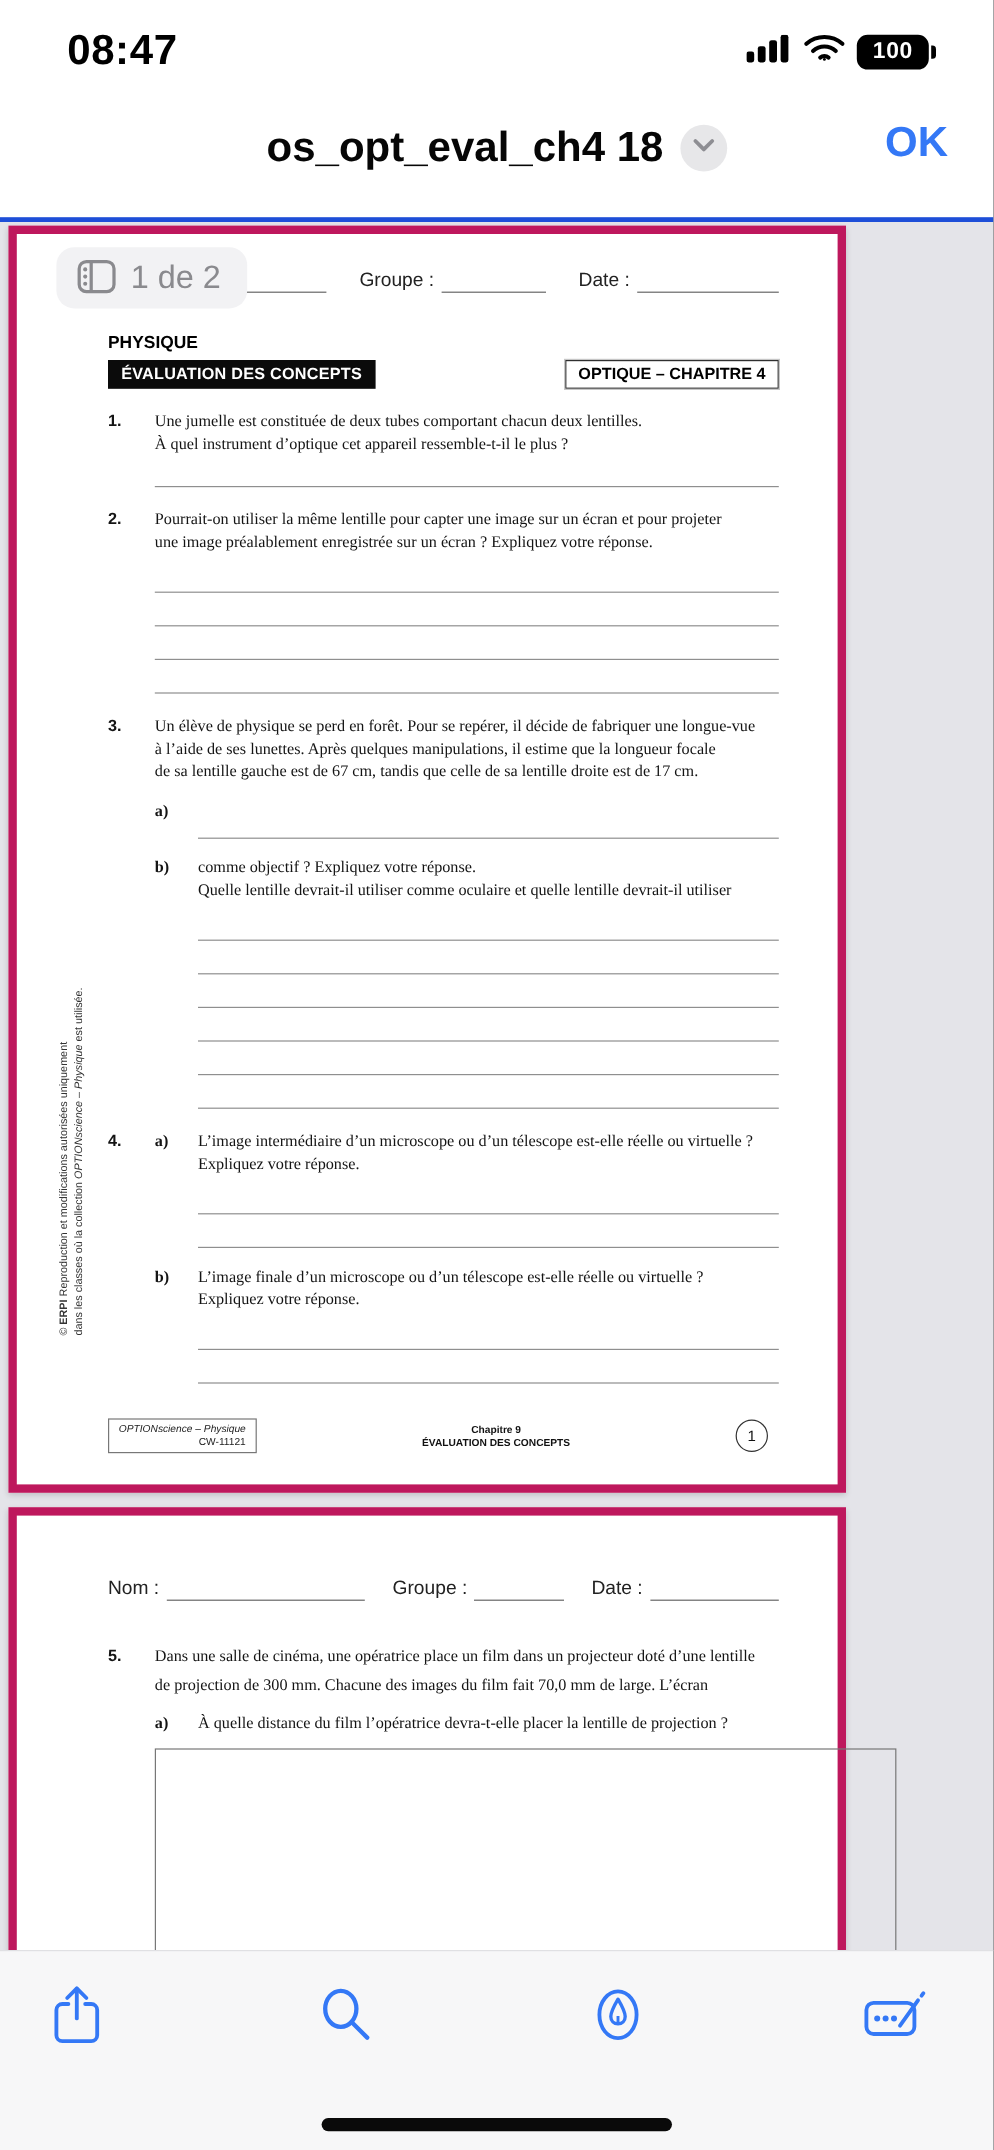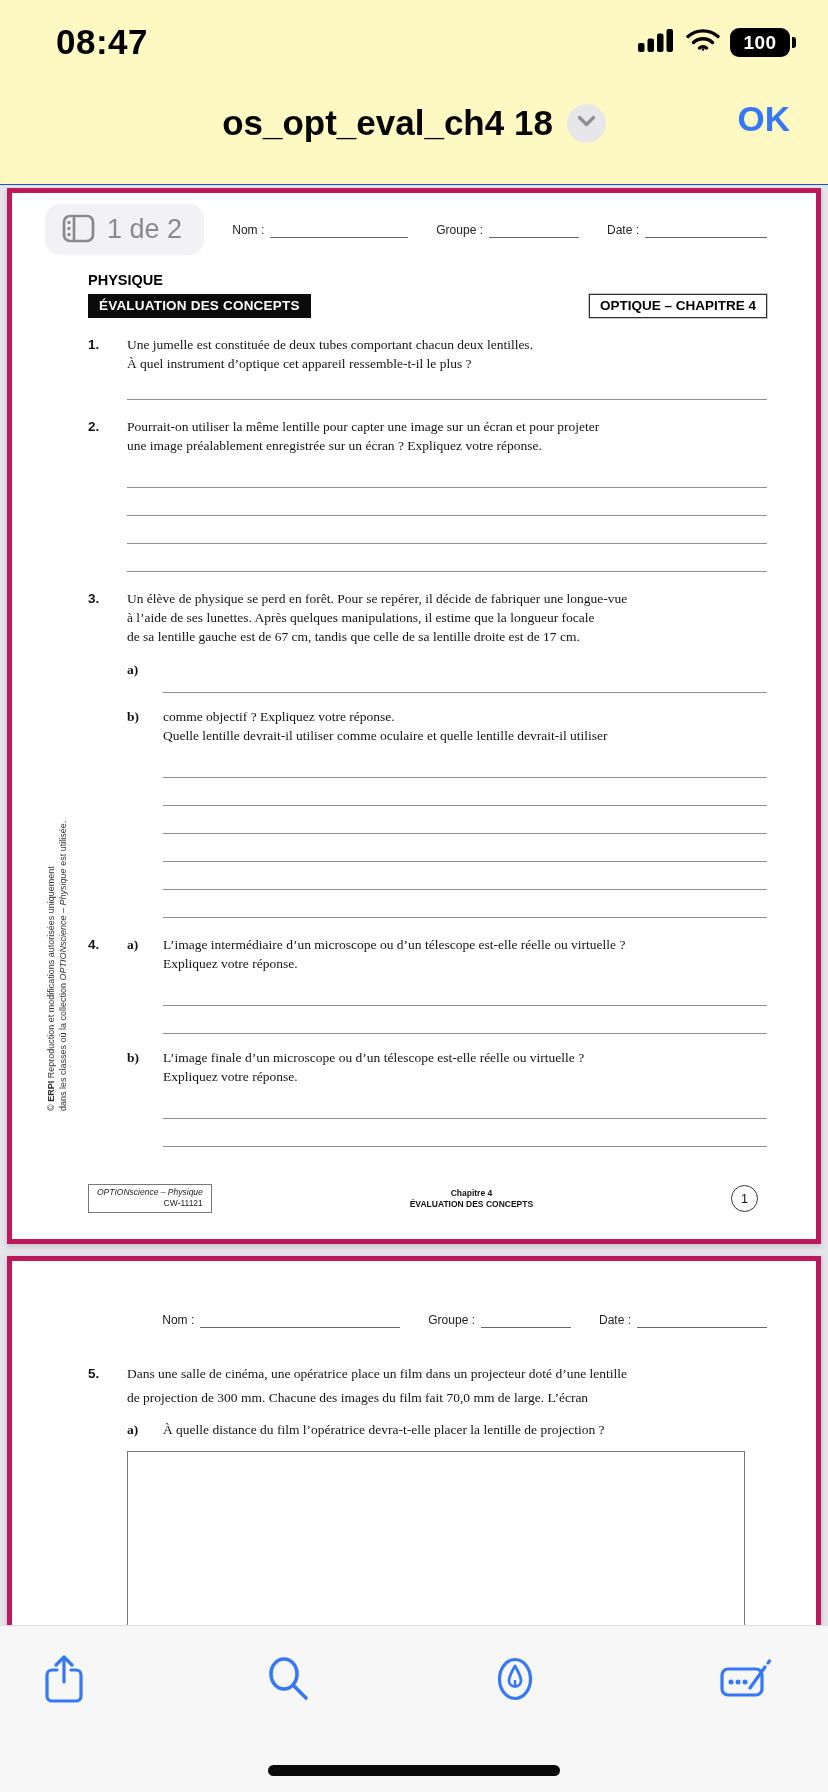--- a/index.html
+++ b/index.html
@@ -4,52 +4,52 @@
 <style>
   html,body { margin:0; padding:0; background:#444; }
   .screen {
     position:relative; width:828px; height:1792px; overflow:hidden;
     background:#E4E4E9; font-family:"Liberation Sans","DejaVu Sans",sans-serif;
     -webkit-font-smoothing:antialiased;
   }
 
   
   .top-chrome { position:absolute; top:0; left:0; width:100%; height:185px;
-    background:#fef9c3; border-bottom:1px solid #1d4ed8; box-sizing:border-box; z-index:30; }
+    background:#ffffff; border-bottom:4px solid #1d4ed8; box-sizing:border-box; z-index:30; }
   .time { position:absolute; left:56px; top:22px; font-size:35px; font-weight:700; color:#000; letter-spacing:.5px; }
-  .status-icons { position:absolute; right:32px; top:28px; display:flex; align-items:center; gap:10px; }
+  .status-icons { position:absolute; right:48px; top:28px; display:flex; align-items:center; gap:10px; }
   .battery { display:flex; align-items:center; }
   .battery-body { width:60px; height:29px; background:#000; border-radius:9px; color:#fff;
     font-size:19px; font-weight:700; display:flex; align-items:center; justify-content:center; letter-spacing:.5px; }
   .battery-tip { width:4px; height:11px; background:#000; border-radius:0 3px 3px 0; margin-left:2px; }
 
   .navbar { position:absolute; top:95px; left:0; right:0; height:56px;
     display:flex; justify-content:center; align-items:center; gap:14px; }
   .doc-title { font-size:35px; font-weight:600; color:#060606; }
   .chevron-btn { width:39px; height:39px; border-radius:50%; background:#E7E7E9; border:none;
     display:flex; align-items:center; justify-content:center; padding:0; cursor:pointer; }
   .ok-btn { position:absolute; right:38px; top:99px; background:none; border:none; padding:0;
     color:#3478F6; font-size:35px; font-weight:600; cursor:pointer; }
 
   
   .doc-area { position:absolute; top:185px; left:0; width:100%; height:1440px; overflow:hidden; background:#E4E4E9; }
-  .page { position:absolute; left:7px; width:814px; background:#fff; box-sizing:border-box;
-    border:5px solid #be185d; box-shadow:0 2px 5px rgba(0,0,0,.16); }
+  .page { position:absolute; left:7px; width:698px; background:#fff; box-sizing:border-box;
+    border:7px solid #be185d; box-shadow:0 2px 5px rgba(0,0,0,.16); }
   .page1 { top:3px; height:1056px; }
   .page2 { top:1071px; height:430px; }
   .page-inner { position:relative; box-sizing:border-box; padding:30px 49px 0 76px; color:#141414; }
   .page2 .page-inner { padding-top:52px; }
 
   
   .page-pill { position:absolute; left:33px; top:11px; height:51px; border-radius:15px; background:#F2F2F4;
     display:flex; align-items:center; gap:12px; padding:0 22px 0 17px; border:none; cursor:pointer; z-index:5; }
   .page-pill-label { font-size:27px; color:#8A8A8E; }
 
   
-  .hdr-row { display:flex; align-items:flex-end; font-size:12px; color:#222;justify-content:flex-end; }
+  .hdr-row { display:flex; align-items:flex-end; font-size:16px; color:#222;justify-content:flex-end; }
   .hdr-label { white-space:nowrap; padding-right:6px; padding-bottom:1px; }
   .hdr-line { border-bottom:1.3px solid #666; height:14px; }
   .hdr-gap { width:28px; }
   .w-nom { width:138px; } .w-grp { width:90px; } .w-date { width:122px; }
   .page2 .w-nom { width:200px; } .page2 .w-date { width:130px; }
 
   .subject { margin-top:34px; font-weight:700; font-size:14.5px; color:#000; }
   .banner-row { margin-top:6px; display:flex; justify-content:space-between; align-items:center; }
   .banner-black { background:#0B0B0B; color:#fff; font-weight:700; font-size:13.5px; padding:4px 11px 5px; letter-spacing:.2px; }
   .banner-box { border:1px solid #2F2F2F; outline:1px solid #C6C6C6; font-weight:700; font-size:13.5px; padding:3px 10px 4px; color:#000; }
@@ -267,21 +267,21 @@
         </div>
 
       </div>
 
       <div class="pg-footer">
         <div class="imprint">
           <div class="imprint-title">OPTIONscience – Physique</div>
           <div>CW-11121</div>
         </div>
         <div class="foot-center">
-          <div>Chapitre 4</div>
+          <div>Chapitre 9</div>
           <div>ÉVALUATION DES CONCEPTS</div>
         </div>
         <div class="page-circle">1</div>
       </div>
     </div>
 
     <div class="page page2">
       <div class="page-inner">
 
         <div class="hdr-row">

